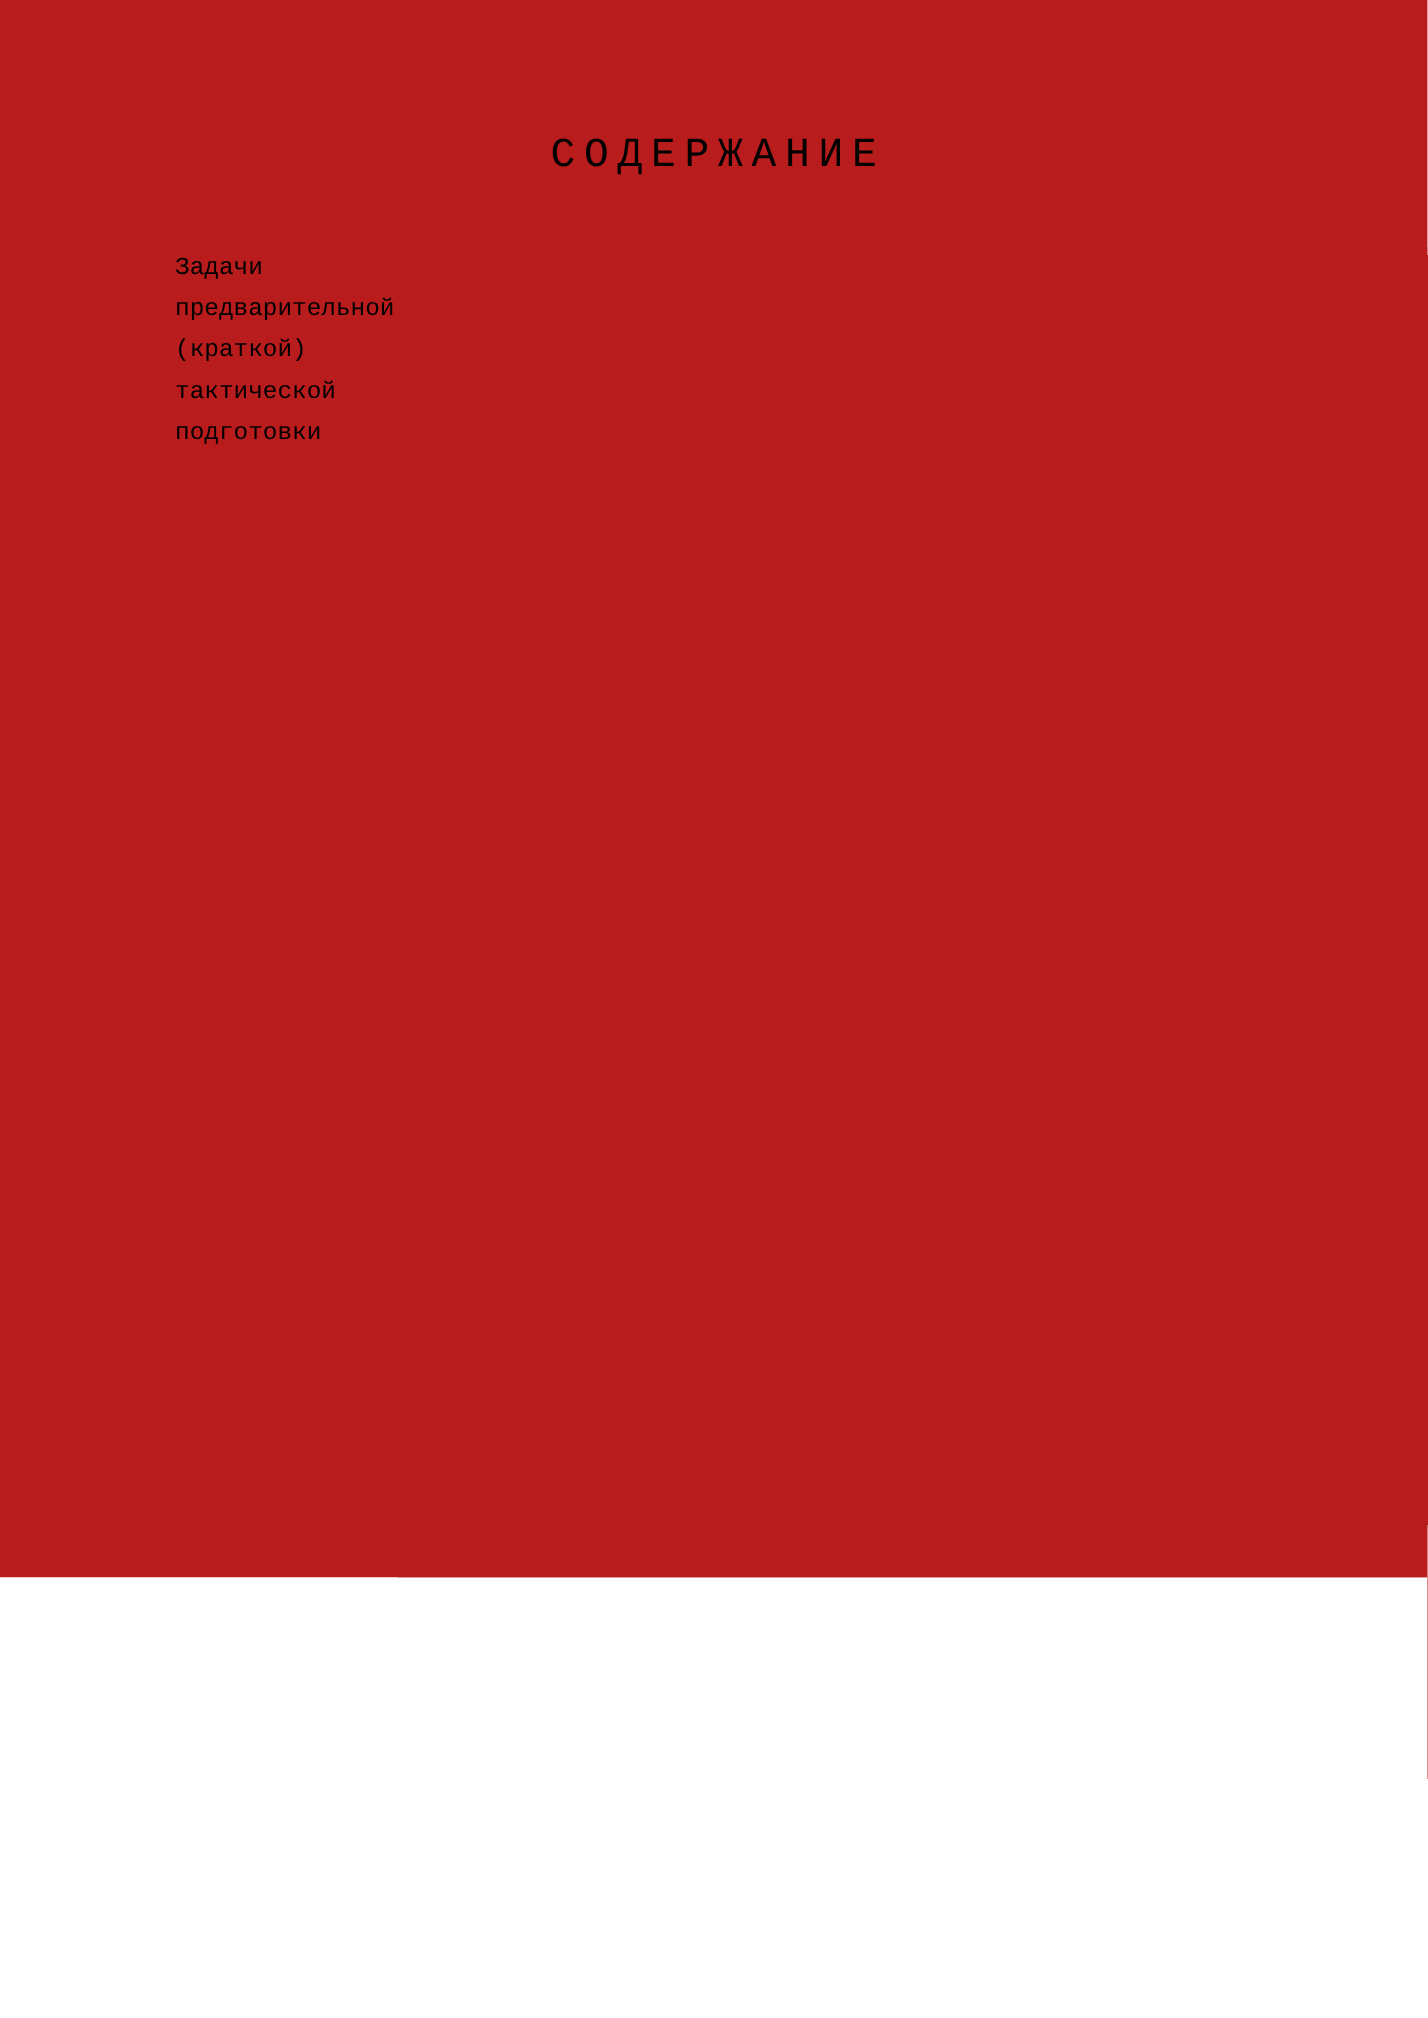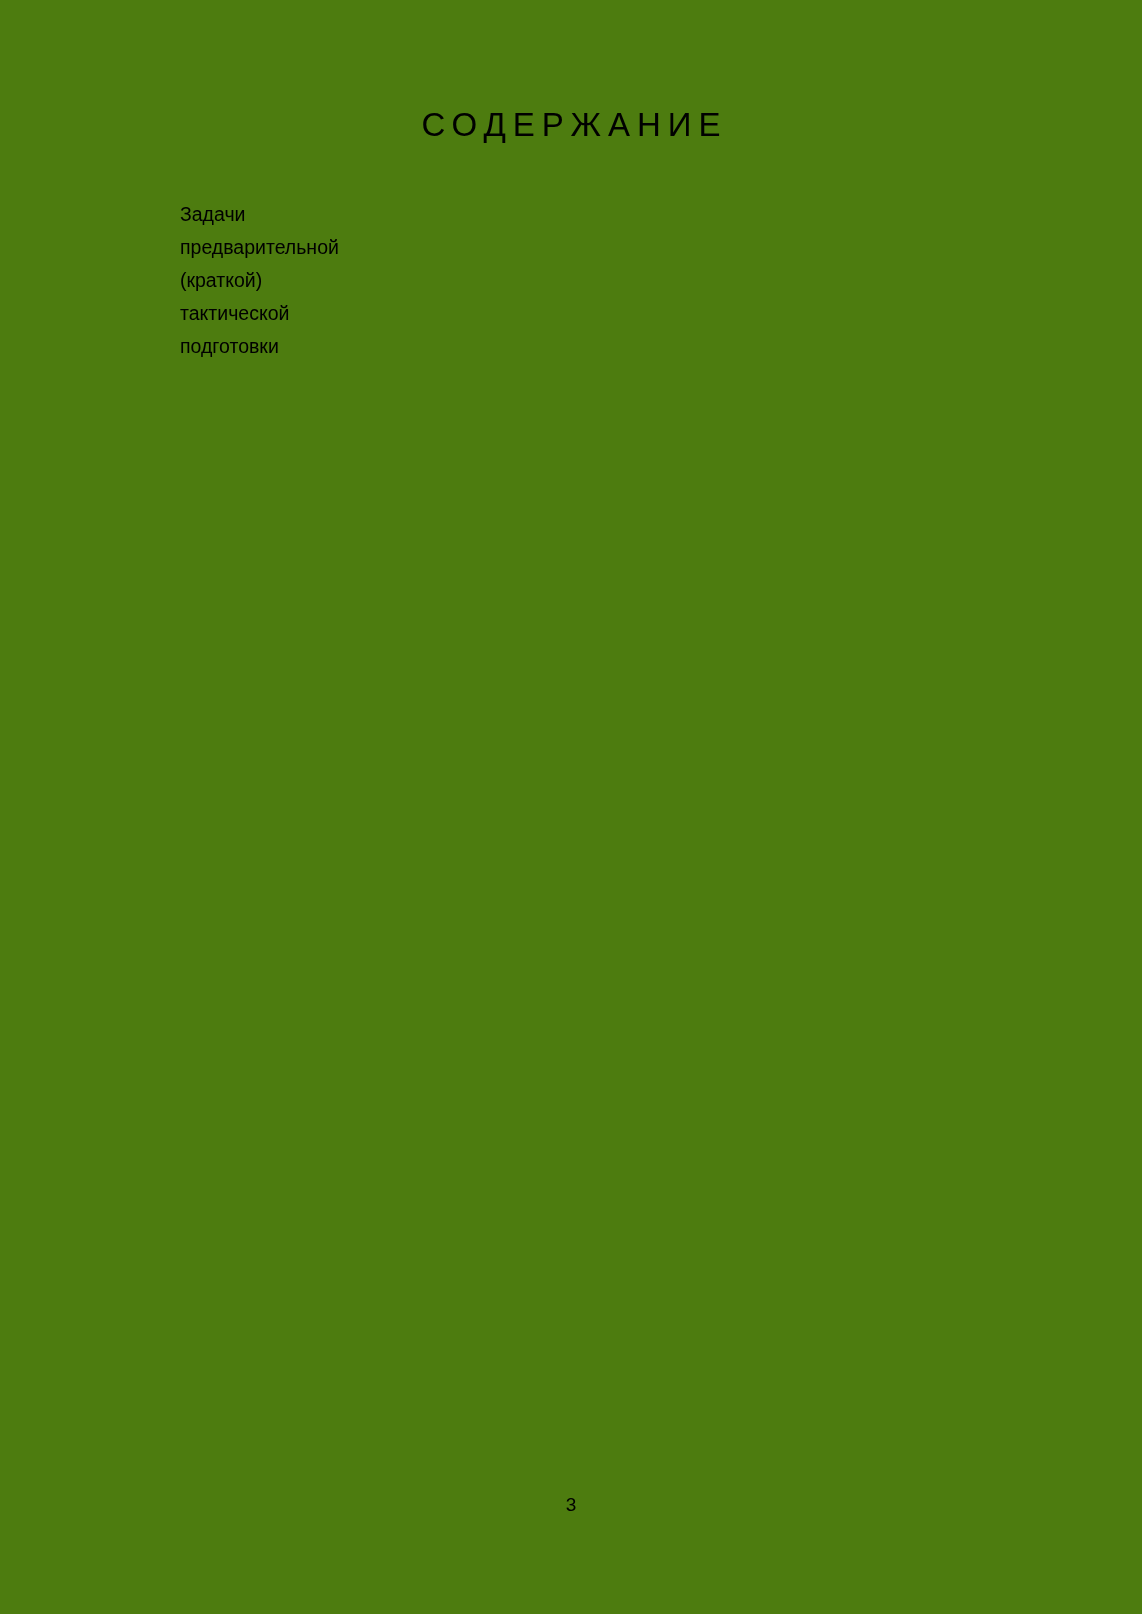--- a/index.html
+++ b/index.html
@@ -3,25 +3,25 @@
 <meta charset="utf-8">
 <style>
   html, body {
     margin: 0;
     padding: 0;
     background: #ffffff;
   }
   .page {
     position: relative;
     width: 1142px;
-    height: 1614px;
-    background: #4d7c0f;
+    height: 1262px;
+    background: #b91c1c;
     margin: 0 auto;
     overflow: hidden;
-    font-family: Liberation Sans, sans-serif;
+    font-family: Liberation Mono, monospace;
     color: #000000;
   }
 
   
   .toc-title {
     position: absolute;
     left: 0;
     top: 106px;
     width: 1142px;
     text-align: center;
@@ -43,21 +43,20 @@
 
   
   .row {
     display: flex;
     align-items: baseline;
     width: 100%;
   }
   .row .label {
     white-space: pre-wrap;
     flex: 0 1 auto;
-    margin-left: 40px;
   }
   .row .leaders {
     flex: 1 1 auto;
     overflow: hidden;
     white-space: nowrap;
     letter-spacing: 1.6px;
     padding: 0 1px;
     color: #000;
   }
   .row .page {

